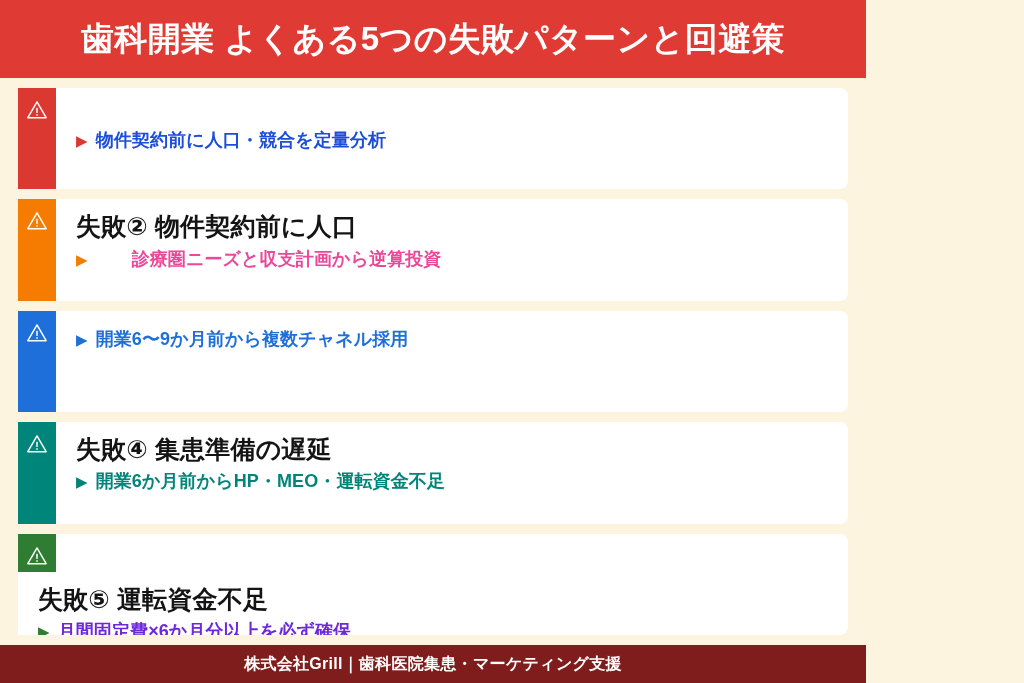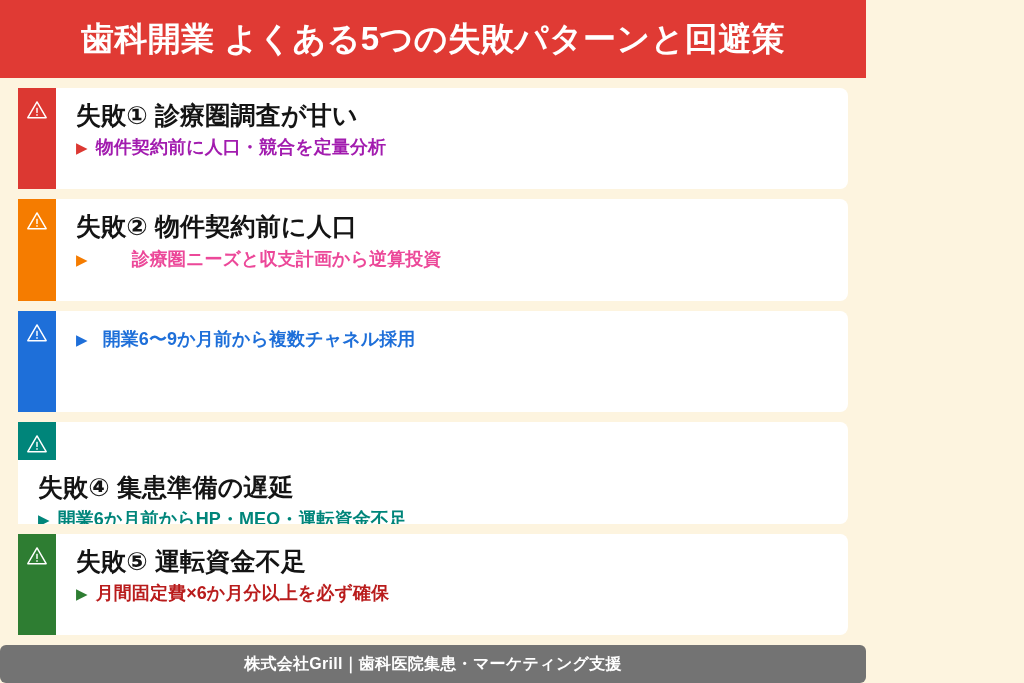--- a/index.html
+++ b/index.html
@@ -140,24 +140,23 @@
 
   <div class="card" style="background: rgb(255, 255, 255);">
     <div class="accent-bar" style="background: rgb(220, 56, 50);">
       <svg class="warn-icon" viewBox="0 0 24 24">
         <path d="M12 3.2 L22 20.4 L2 20.4 Z" fill="none" stroke="#FFFFFF" stroke-width="1.6" stroke-linejoin="round"></path>
         <rect x="11.2" y="9.6" width="1.6" height="5.6" fill="#FFFFFF"></rect>
         <rect x="11.2" y="16.6" width="1.6" height="1.7" fill="#FFFFFF"></rect>
       </svg>
     </div>
     <div class="card-body">
-      <div class="card-title" style="color: rgb(20, 20, 20);">失敗① 診療圏調査が甘い</div>
       <div class="card-sub">
         <span class="sub-arrow" style="color: rgb(220, 56, 50);">▶</span>
-        <span class="sub-text" style="color: #a21caf;">物件契約前に人口・競合を定量分析</span>
+        <span class="sub-text" style="color: #1d4ed8; margin-top: 24px;">物件契約前に人口・競合を定量分析</span>
       </div>
     </div>
   </div>
 
   <div class="card" style="background: rgb(255, 255, 255);">
     <div class="accent-bar" style="background: rgb(245, 124, 0);">
       <svg class="warn-icon" viewBox="0 0 24 24">
         <path d="M12 3.2 L22 20.4 L2 20.4 Z" fill="none" stroke="#FFFFFF" stroke-width="1.6" stroke-linejoin="round"></path>
         <rect x="11.2" y="9.6" width="1.6" height="5.6" fill="#FFFFFF"></rect>
         <rect x="11.2" y="16.6" width="1.6" height="1.7" fill="#FFFFFF"></rect>
@@ -176,57 +175,57 @@
     <div class="accent-bar" style="background: rgb(30, 111, 217);">
       <svg class="warn-icon" viewBox="0 0 24 24">
         <path d="M12 3.2 L22 20.4 L2 20.4 Z" fill="none" stroke="#FFFFFF" stroke-width="1.6" stroke-linejoin="round"></path>
         <rect x="11.2" y="9.6" width="1.6" height="5.6" fill="#FFFFFF"></rect>
         <rect x="11.2" y="16.6" width="1.6" height="1.7" fill="#FFFFFF"></rect>
       </svg>
     </div>
     <div class="card-body">
       <div class="card-sub">
         <span class="sub-arrow" style="color: rgb(30, 111, 217);">▶</span>
-        <span class="sub-text" style="color: rgb(30, 111, 217); margin-left: 7px;">開業6〜9か月前から複数チャネル採用</span>
-      </div>
-    </div>
-  </div>
-
-  <div class="card" style="background: rgb(255, 255, 255); flex-direction: column;">
+        <span class="sub-text" style="color: rgb(30, 111, 217);">開業6〜9か月前から複数チャネル採用</span>
+      </div>
+    </div>
+  </div>
+
+  <div class="card" style="background: rgb(255, 255, 255);">
     <div class="accent-bar" style="background: rgb(0, 133, 122);">
       <svg class="warn-icon" viewBox="0 0 24 24">
         <path d="M12 3.2 L22 20.4 L2 20.4 Z" fill="none" stroke="#FFFFFF" stroke-width="1.6" stroke-linejoin="round"></path>
         <rect x="11.2" y="9.6" width="1.6" height="5.6" fill="#FFFFFF"></rect>
         <rect x="11.2" y="16.6" width="1.6" height="1.7" fill="#FFFFFF"></rect>
       </svg>
     </div>
     <div class="card-body">
       <div class="card-title" style="color: rgb(20, 20, 20);">失敗④ 集患準備の遅延</div>
       <div class="card-sub">
         <span class="sub-arrow" style="color: rgb(0, 133, 122);">▶</span>
         <span class="sub-text" style="color: rgb(0, 133, 122);">開業6か月前からHP・MEO・運転資金不足</span>
       </div>
     </div>
   </div>
 
-  <div class="card" style="background: rgb(255, 255, 255);">
+  <div class="card" style="background: rgb(255, 255, 255); flex-direction: column;">
     <div class="accent-bar" style="background: rgb(46, 125, 50);">
       <svg class="warn-icon" viewBox="0 0 24 24">
         <path d="M12 3.2 L22 20.4 L2 20.4 Z" fill="none" stroke="#FFFFFF" stroke-width="1.6" stroke-linejoin="round"></path>
         <rect x="11.2" y="9.6" width="1.6" height="5.6" fill="#FFFFFF"></rect>
         <rect x="11.2" y="16.6" width="1.6" height="1.7" fill="#FFFFFF"></rect>
       </svg>
     </div>
     <div class="card-body">
       <div class="card-title" style="color: rgb(20, 20, 20);">失敗⑤ 運転資金不足</div>
       <div class="card-sub">
         <span class="sub-arrow" style="color: rgb(46, 125, 50);">▶</span>
-        <span class="sub-text" style="color: #b91c1c;">月間固定費×6か月分以上を必ず確保</span>
+        <span class="sub-text" style="color: #6d28d9;">月間固定費×6か月分以上を必ず確保</span>
       </div>
     </div>
   </div>
 </div>
 
-  <div class="footer" style="background: #737373; border-radius: 6px;">
+  <div class="footer" style="background: #7f1d1d;">
     <div class="footer-text" style="color: rgb(255, 255, 255);">株式会社Grill｜歯科医院集患・マーケティング支援</div>
   </div>
 
 </div>
 
 </body></html>

